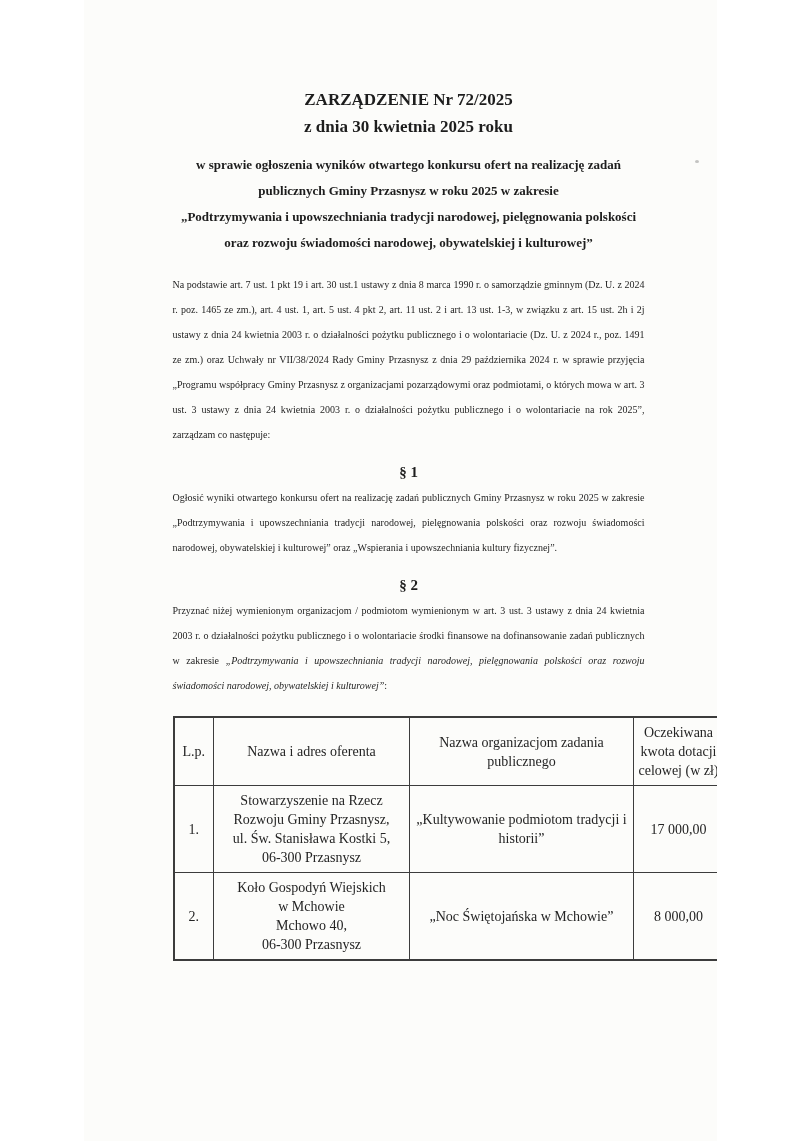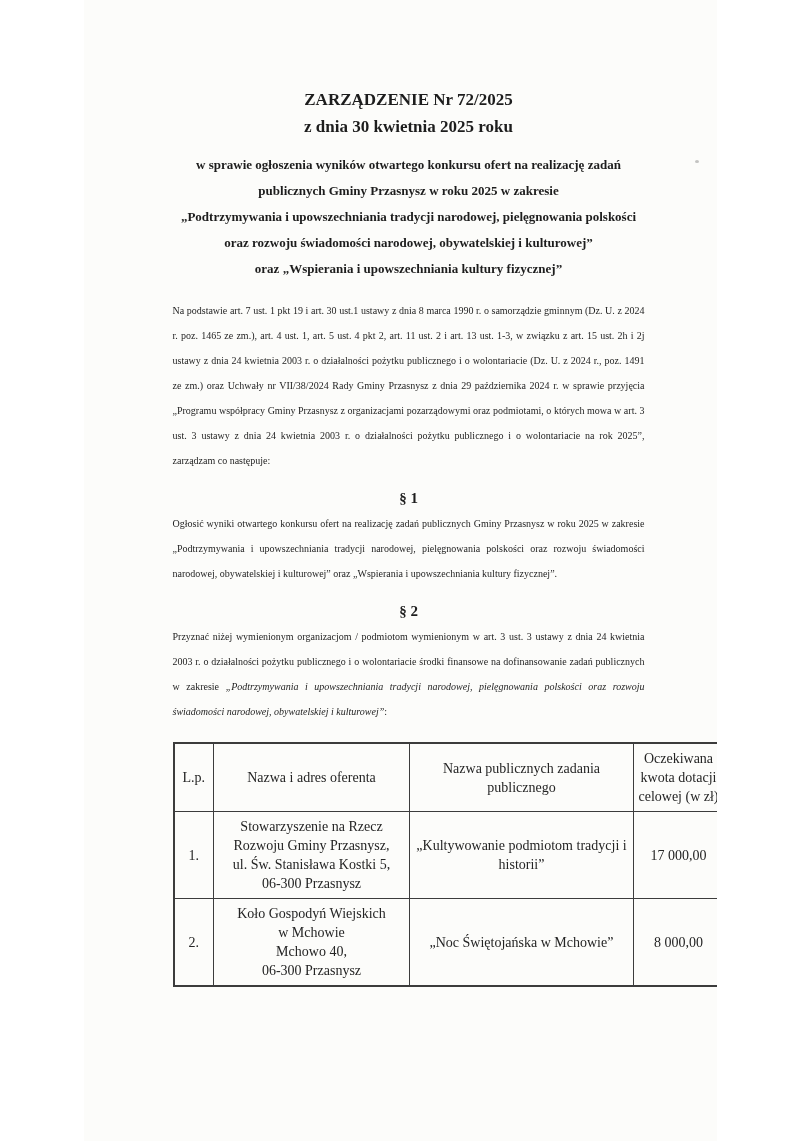--- a/index.html
+++ b/index.html
@@ -90,21 +90,20 @@
   <h1 class="title">
     <span>ZARZĄDZENIE Nr 72/2025</span>
     <span>z dnia 30 kwietnia 2025 roku</span>
   </h1>
 
   <div class="subject">
     <span>w sprawie ogłoszenia wyników otwartego konkursu ofert na realizację zadań</span>
     <span>publicznych Gminy Przasnysz w roku 2025 w zakresie</span>
     <span>„Podtrzymywania i upowszechniania tradycji narodowej, pielęgnowania polskości</span>
     <span>oraz rozwoju świadomości narodowej, obywatelskiej i kulturowej”</span>
-    <span>oraz „Wspierania i upowszechniania kultury fizycznej”</span>
   </div>
 
   <p class="body-par preamble">Na podstawie art. 7 ust. 1 pkt 19 i art. 30 ust.1 ustawy z dnia 8 marca 1990 r. o samorządzie gminnym (Dz. U. z 2024 r. poz. 1465 ze zm.), art. 4 ust. 1,  art. 5 ust. 4 pkt 2, art. 11 ust. 2 i art. 13 ust. 1-3, w związku z art. 15 ust. 2h i 2j ustawy z dnia 24 kwietnia 2003 r. o działalności pożytku publicznego i o wolontariacie (Dz. U. z 2024 r., poz. 1491 ze zm.) oraz Uchwały nr VII/38/2024 Rady Gminy Przasnysz z dnia 29 października 2024 r. w sprawie przyjęcia „Programu współpracy Gminy Przasnysz z organizacjami pozarządowymi oraz podmiotami, o których mowa w art. 3 ust. 3 ustawy z dnia 24 kwietnia 2003 r. o działalności pożytku publicznego i o wolontariacie na rok 2025”, zarządzam co następuje:</p>
 
   <div>
     <div class="sec-head">§ 1</div>
     <p class="body-par">Ogłosić wyniki otwartego konkursu ofert na realizację zadań publicznych Gminy Przasnysz w roku 2025 w zakresie „Podtrzymywania i upowszechniania tradycji narodowej, pielęgnowania polskości oraz rozwoju świadomości narodowej, obywatelskiej i kulturowej” oraz „Wspierania i upowszechniania kultury fizycznej”.</p>
   </div>
 
   <div>
@@ -117,21 +116,21 @@
       <col class="c-lp">
         <col class="c-of">
         <col class="c-za">
         <col class="c-ok">
         <col class="c-pk">
     </colgroup>
     <thead>
       <tr>
         <th>L.p.</th>
         <th>Nazwa i adres oferenta</th>
-        <th>Nazwa publicznych zadania publicznego</th>
+        <th>Nazwa organizacjom zadania publicznego</th>
         <th class="nowrap">Oczekiwana kwota dotacji celowej (w zł)</th>
         <th class="nowrap">Przasnysz kwota dotacji celowej (zł)</th>
       </tr>
     </thead>
     <tbody>
       <tr>
         <td>1.</td>
         <td class="preline">Stowarzyszenie na Rzecz
 Rozwoju Gminy Przasnysz,
 ul. Św. Stanisława Kostki 5,

